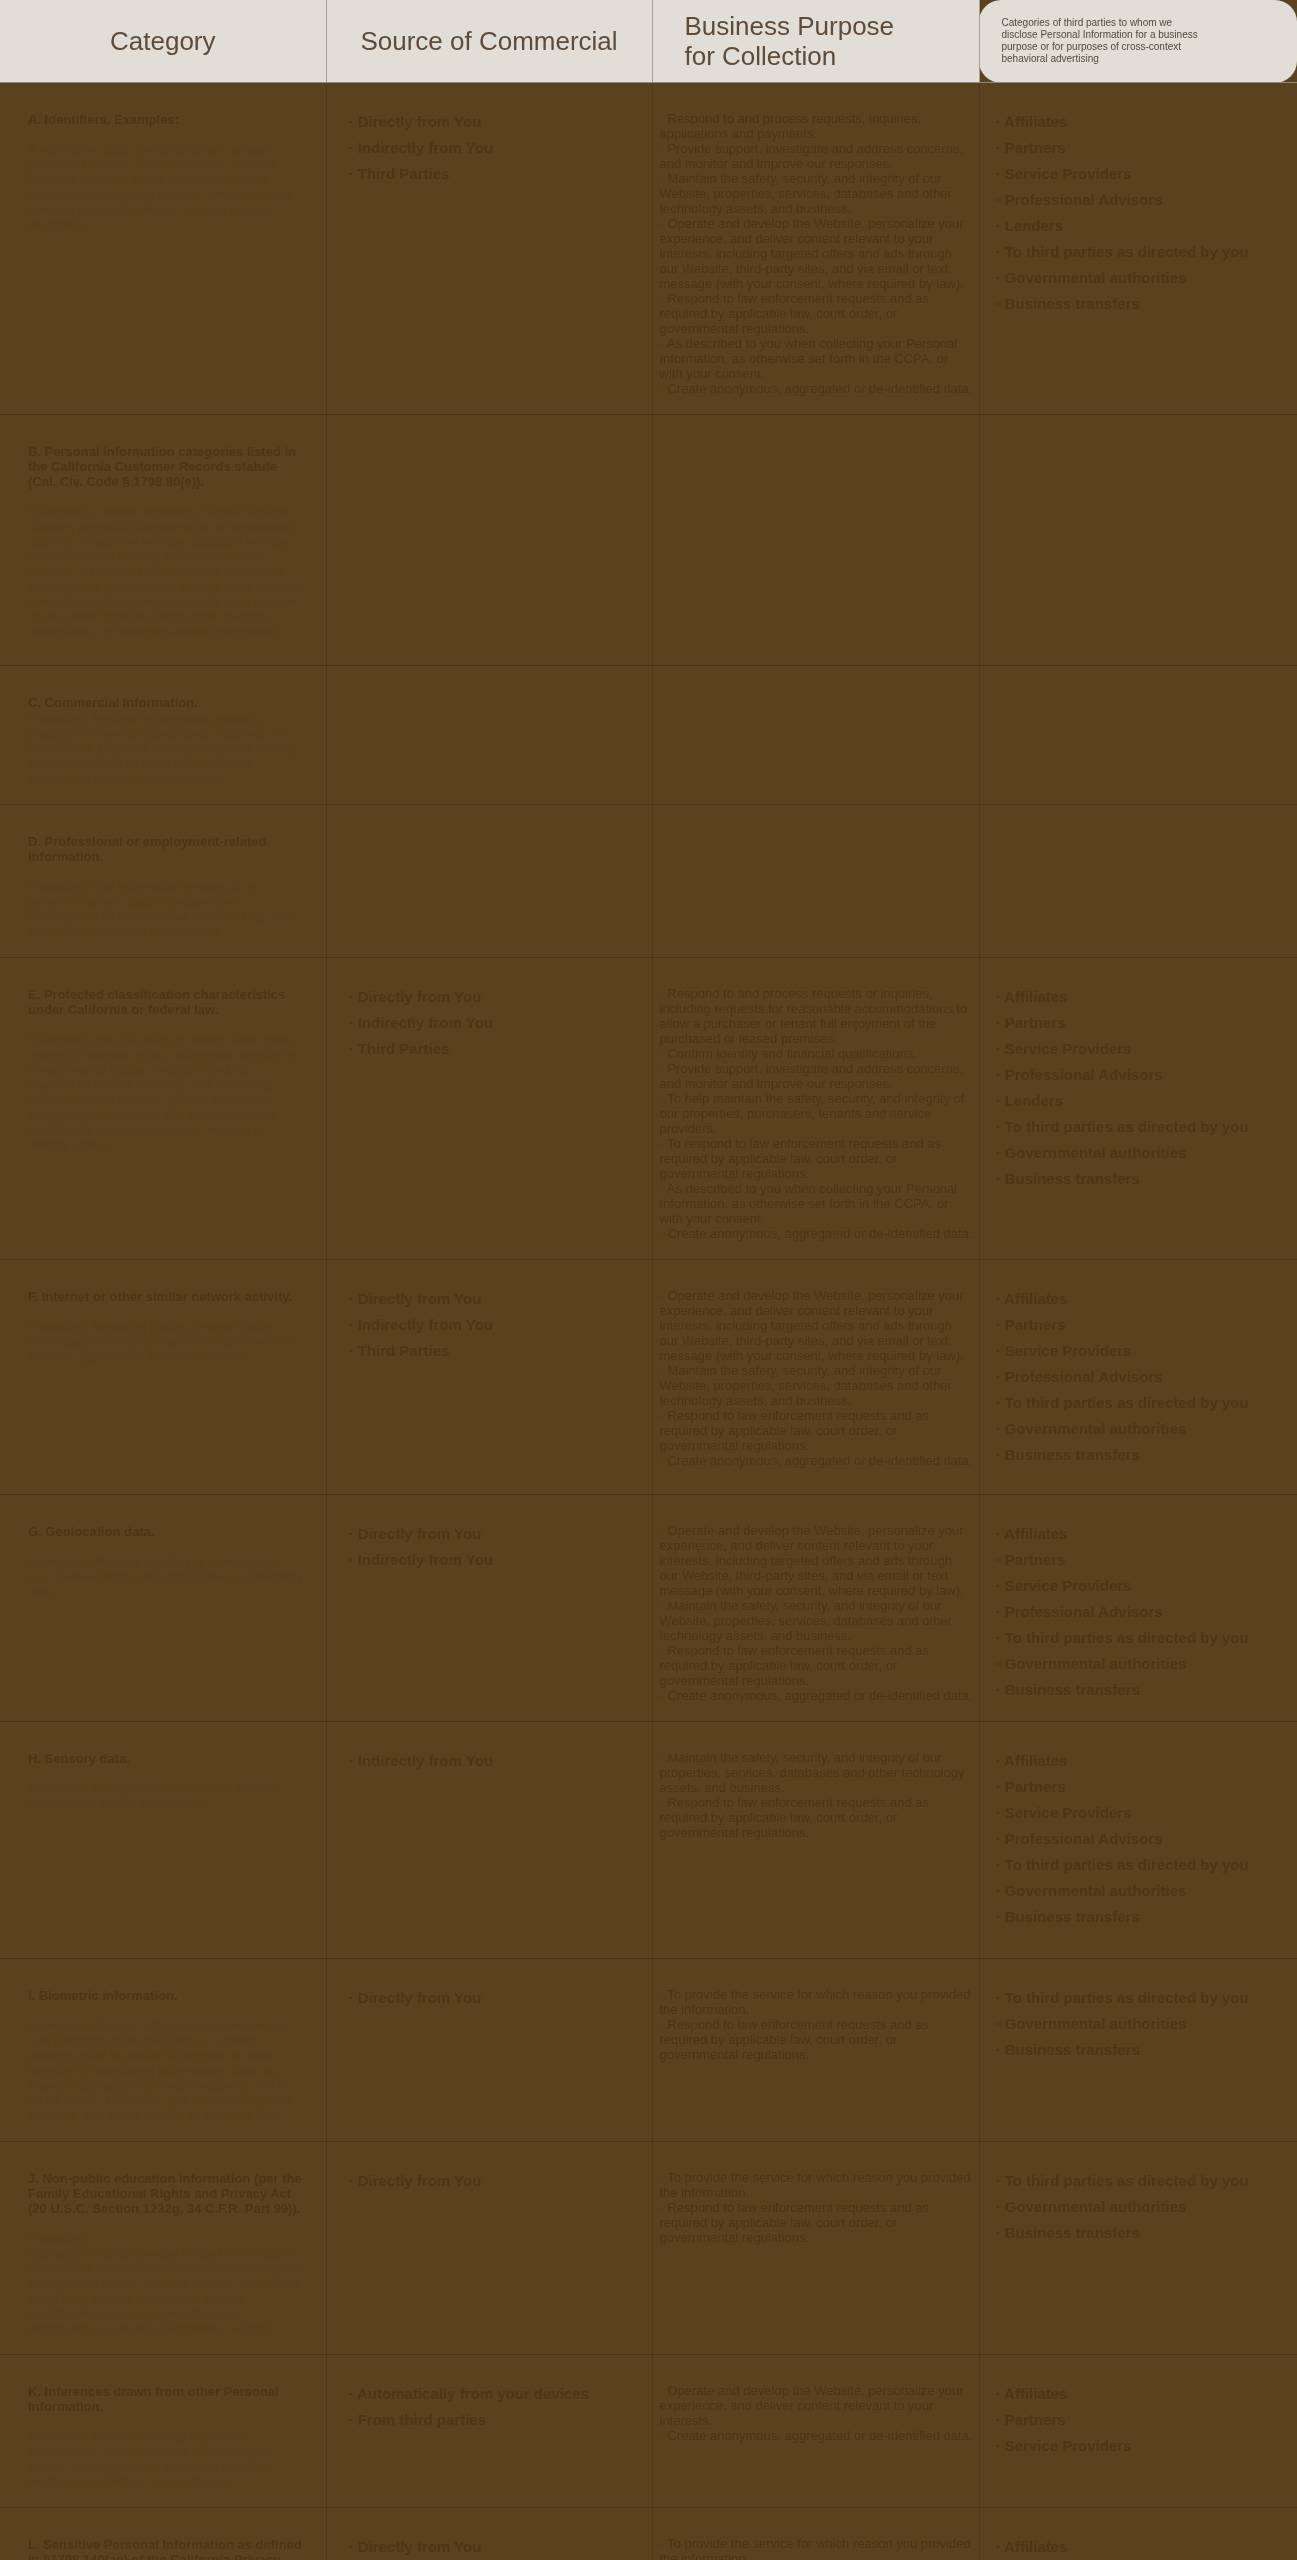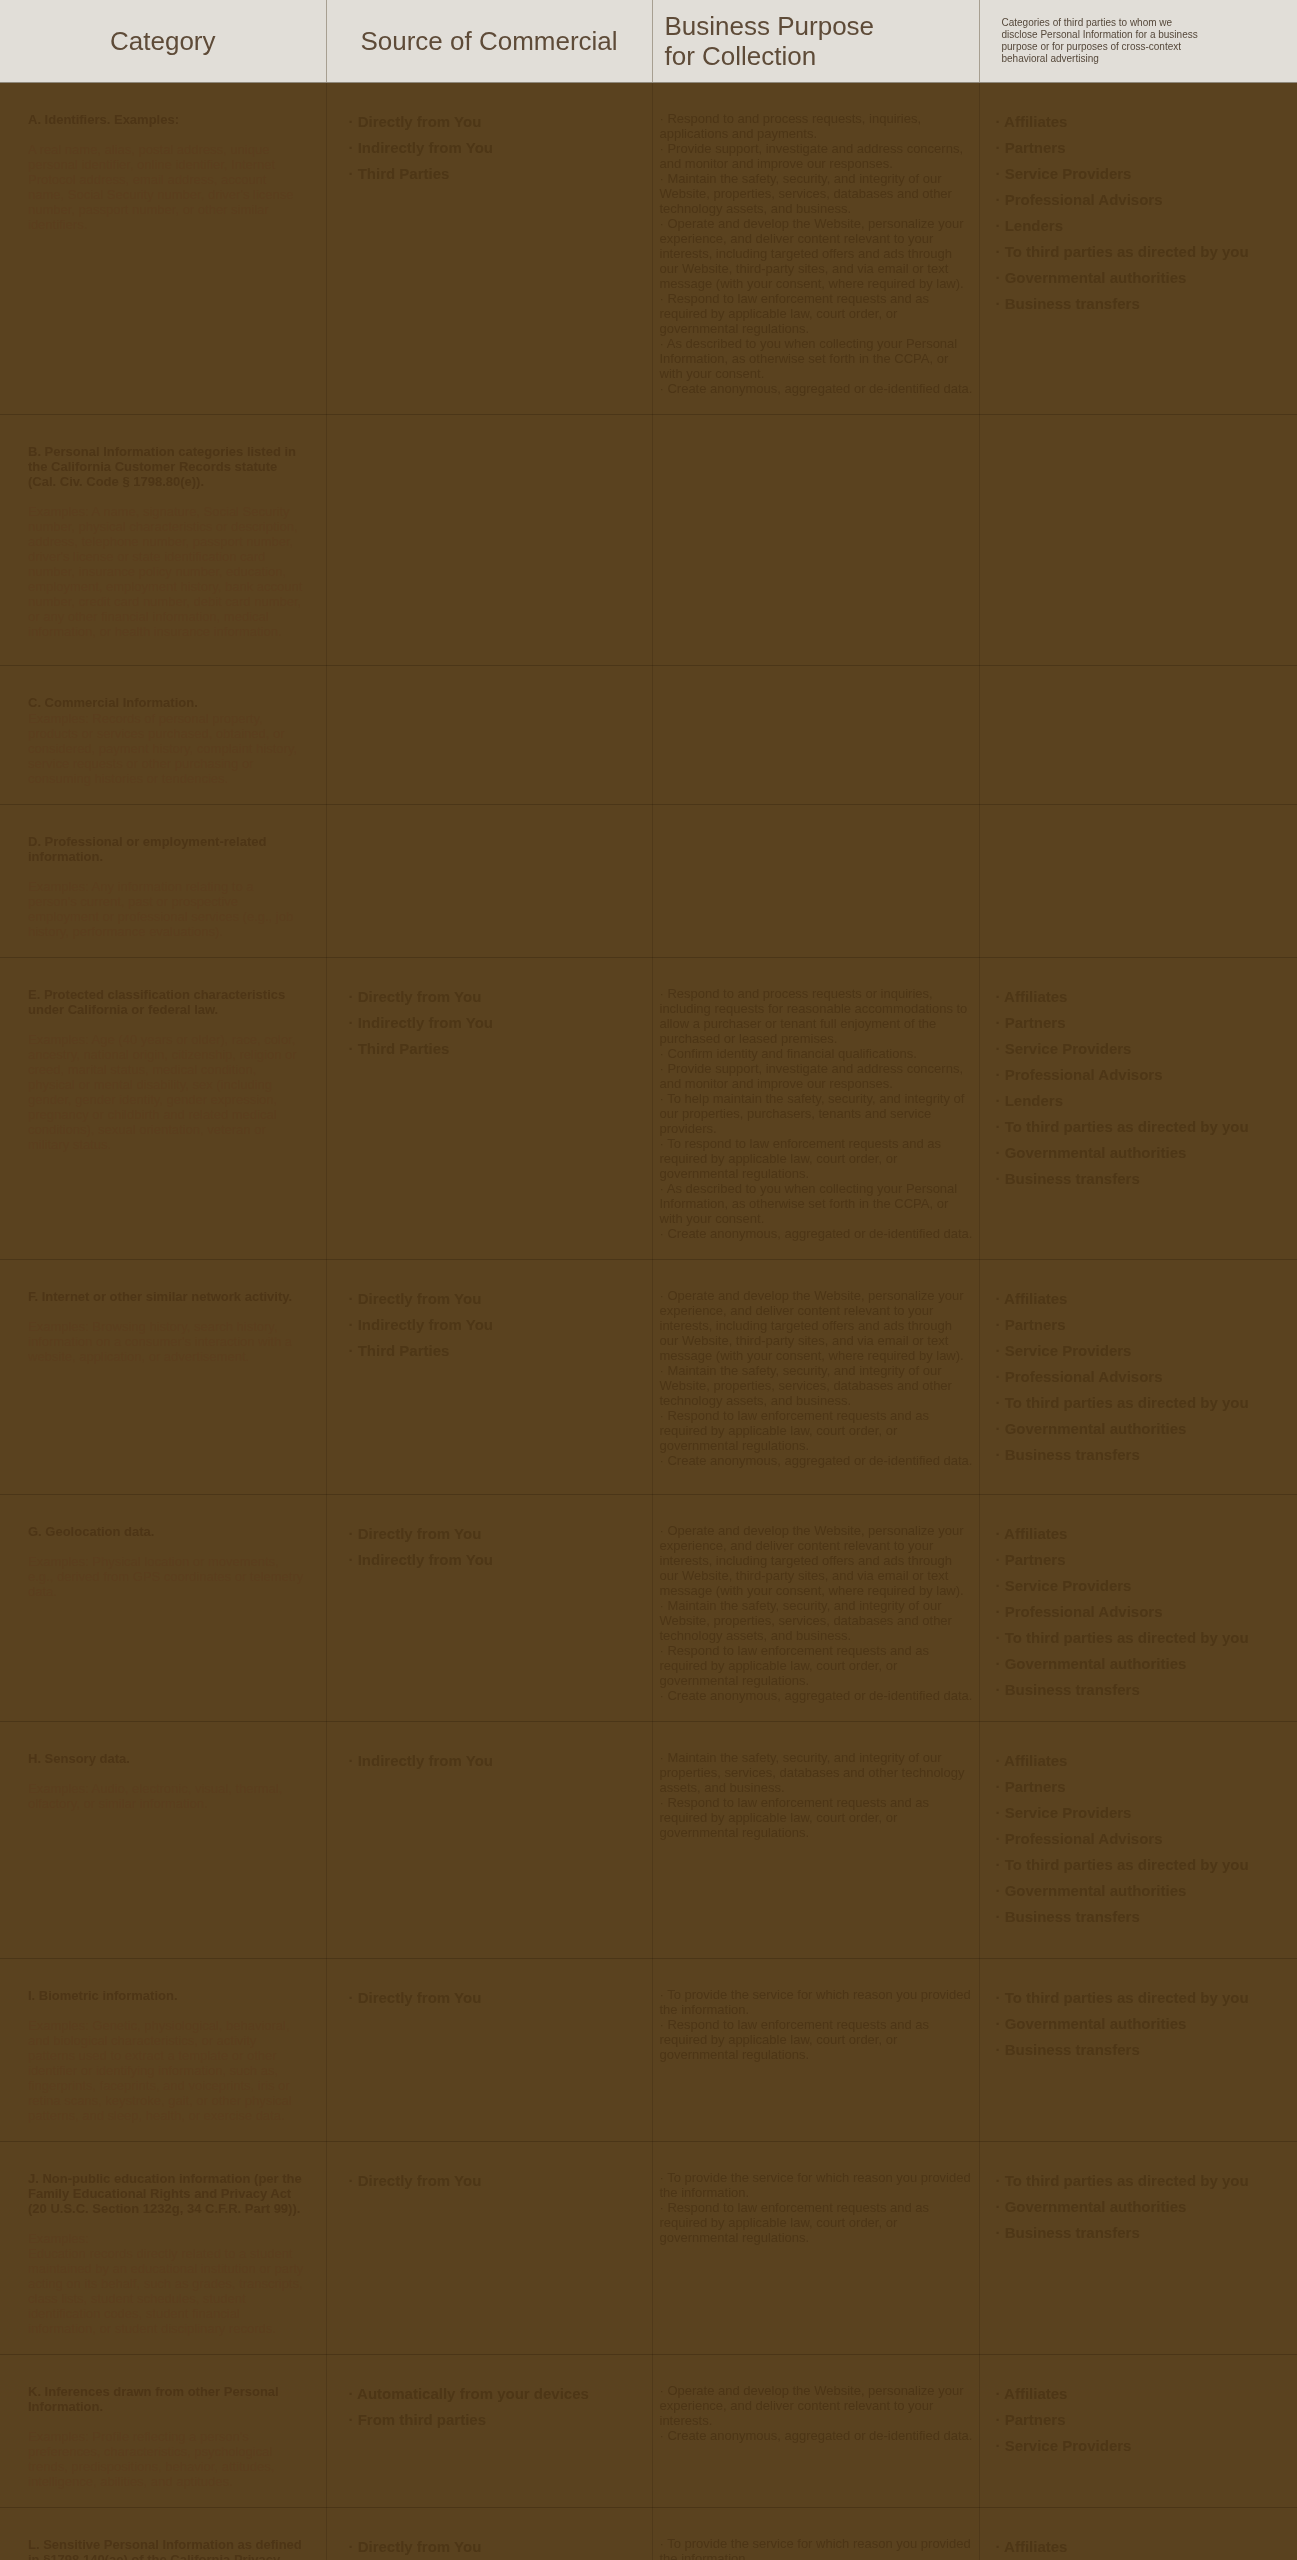--- a/index.html
+++ b/index.html
@@ -17,25 +17,25 @@
     height:82px;
     vertical-align:middle;
     font-weight:400;
     color:#5e4b38;
     border-right:1px solid #a79f91;
     border-bottom:1px solid #8f887b;
     padding:0;
   }
   thead th:last-child{border-right:none;}
   th.h-center{font-size:26px;text-align:center;margin-left:16px;}
-  th.h-left{font-size:26px;text-align:left;padding-left:12px;line-height:30px;white-space:pre-line;}
+  th.h-left{font-size:26px;text-align:left;padding-left:32px;line-height:30px;white-space:pre-line;}
   th.h-small{
     font-size:10px;line-height:12px;font-weight:400;
     text-align:left;padding-left:22px;padding-right:88px;
-    color:#55483a;white-space:normal;
+    color:#55483a;white-space:normal;border-radius:22px;
   }
 
   tbody td{
     vertical-align:top;
     border-right:1px solid rgba(24,13,0,0.16);
     border-bottom:1px solid rgba(24,13,0,0.22);
   }
   tbody tr td:last-child{border-right:none;}
   td.cat{padding:29px 22px 18px 28px;}
   td.src{padding:26px 8px 18px 22px;}

